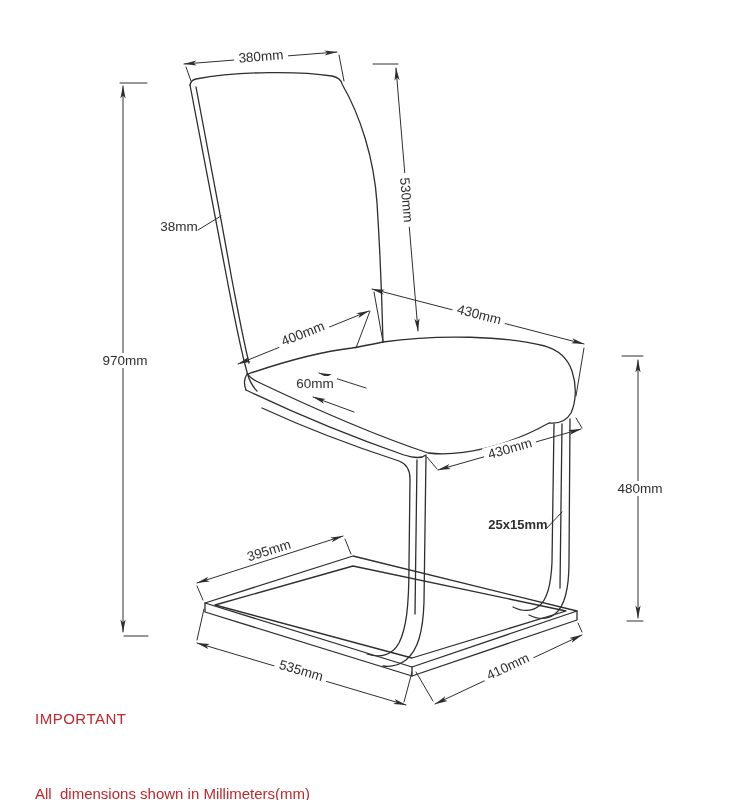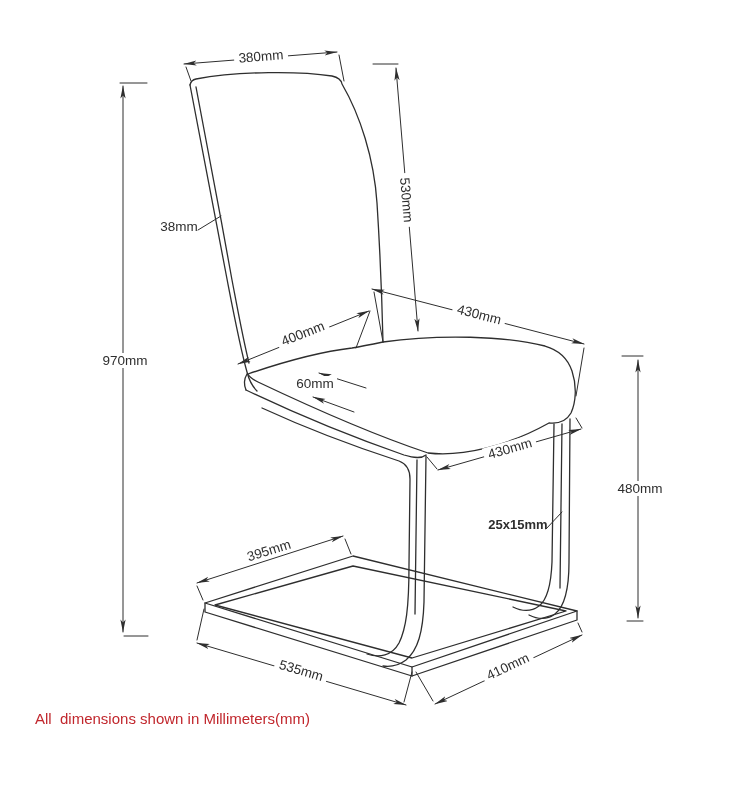--- a/index.html
+++ b/index.html
@@ -175,19 +175,20 @@
     <path class="dln" d="M 578,623 L 582,632"></path>
     <path class="dln" marker-start="url(#ah)" marker-end="url(#ah)" d="M 435,704 L 582,635"></path>
     <g transform="translate(508,667) rotate(-25)">
       <rect class="mask" x="-27" y="-8" width="54" height="15"></rect>
       <text class="dimtxt" dy="4">410mm</text>
     </g>
   </g>
 </svg>
 
 <div id="notes">
+  <div class="hd">IMPORTANT</div>
   <div>All  dimensions shown in Millimeters(mm)</div>
   
   
   
 </div>
 
 </div>
 
 </body></html>

